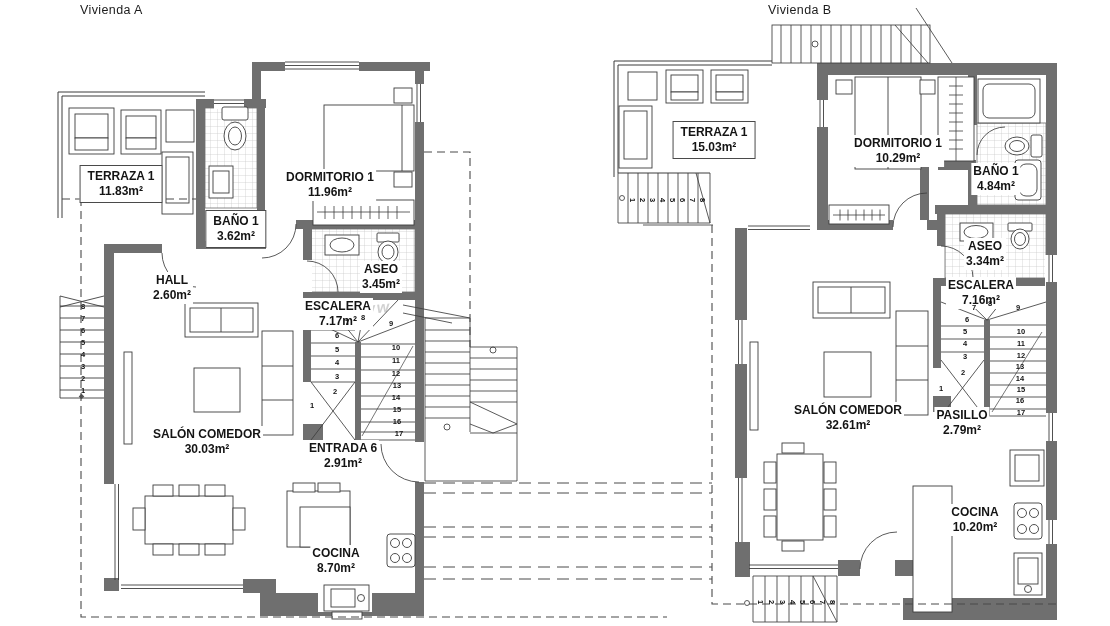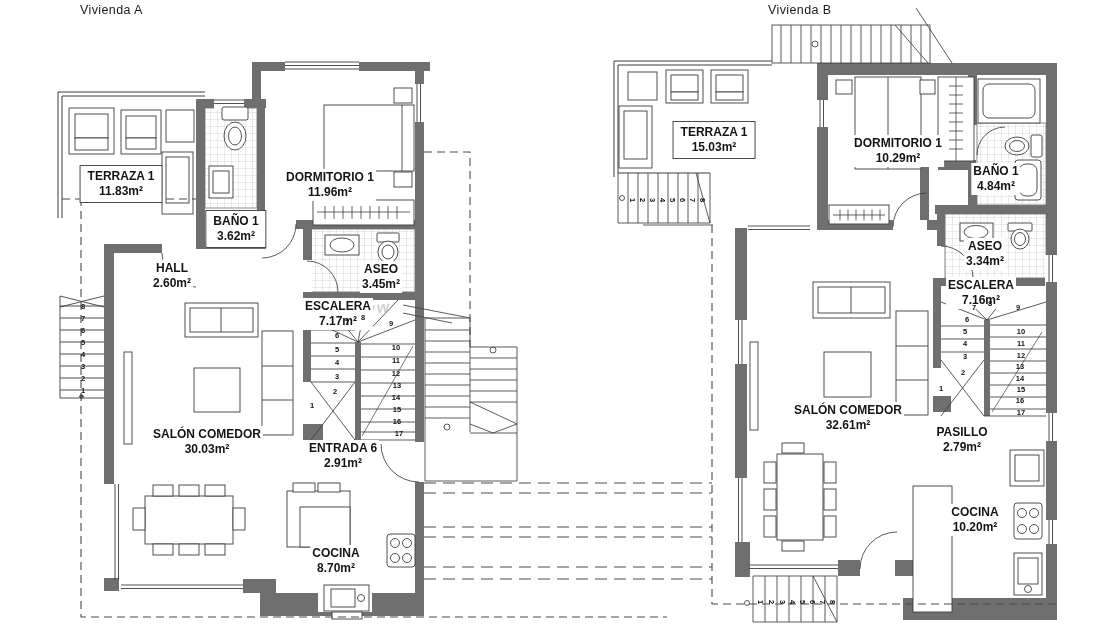--- a/index.html
+++ b/index.html
@@ -414,21 +414,21 @@
       <span>11.83m²</span>
     </div>
 <div class="label boxed" style="left:236px;top:229px">
   <span>BAÑO 1</span>
       <span>3.62m²</span>
     </div>
 <div class="label" style="left:330px;top:185px">
   <span>DORMITORIO 1</span>
       <span>11.96m²</span>
     </div>
-<div class="label" style="left:172px;top:276px">
+<div class="label" style="left:172px;top:288px">
   <span>HALL</span>
       <span>2.60m²</span>
     </div>
 <div class="label" style="left:381px;top:277px">
   <span>ASEO</span>
       <span>3.45m²</span>
     </div>
 <div class="label" style="left:338px;top:314px">
   <span>ESCALERA</span>
       <span>7.17m²</span>
@@ -463,21 +463,21 @@
       <span>3.34m²</span>
     </div>
 <div class="label" style="left:981px;top:293px">
   <span>ESCALERA</span>
       <span>7.16m²</span>
     </div>
 <div class="label" style="left:848px;top:418px">
   <span>SALÓN COMEDOR</span>
       <span>32.61m²</span>
     </div>
-<div class="label" style="left:962px;top:440px">
+<div class="label" style="left:962px;top:423px">
   <span>PASILLO</span>
       <span>2.79m²</span>
     </div>
 <div class="label" style="left:975px;top:520px">
   <span>COCINA</span>
       <span>10.20m²</span>
     </div>
 
 <span class="sn" style="left:83px;top:307px">8</span>
 <span class="sn" style="left:83px;top:319px">7</span>

